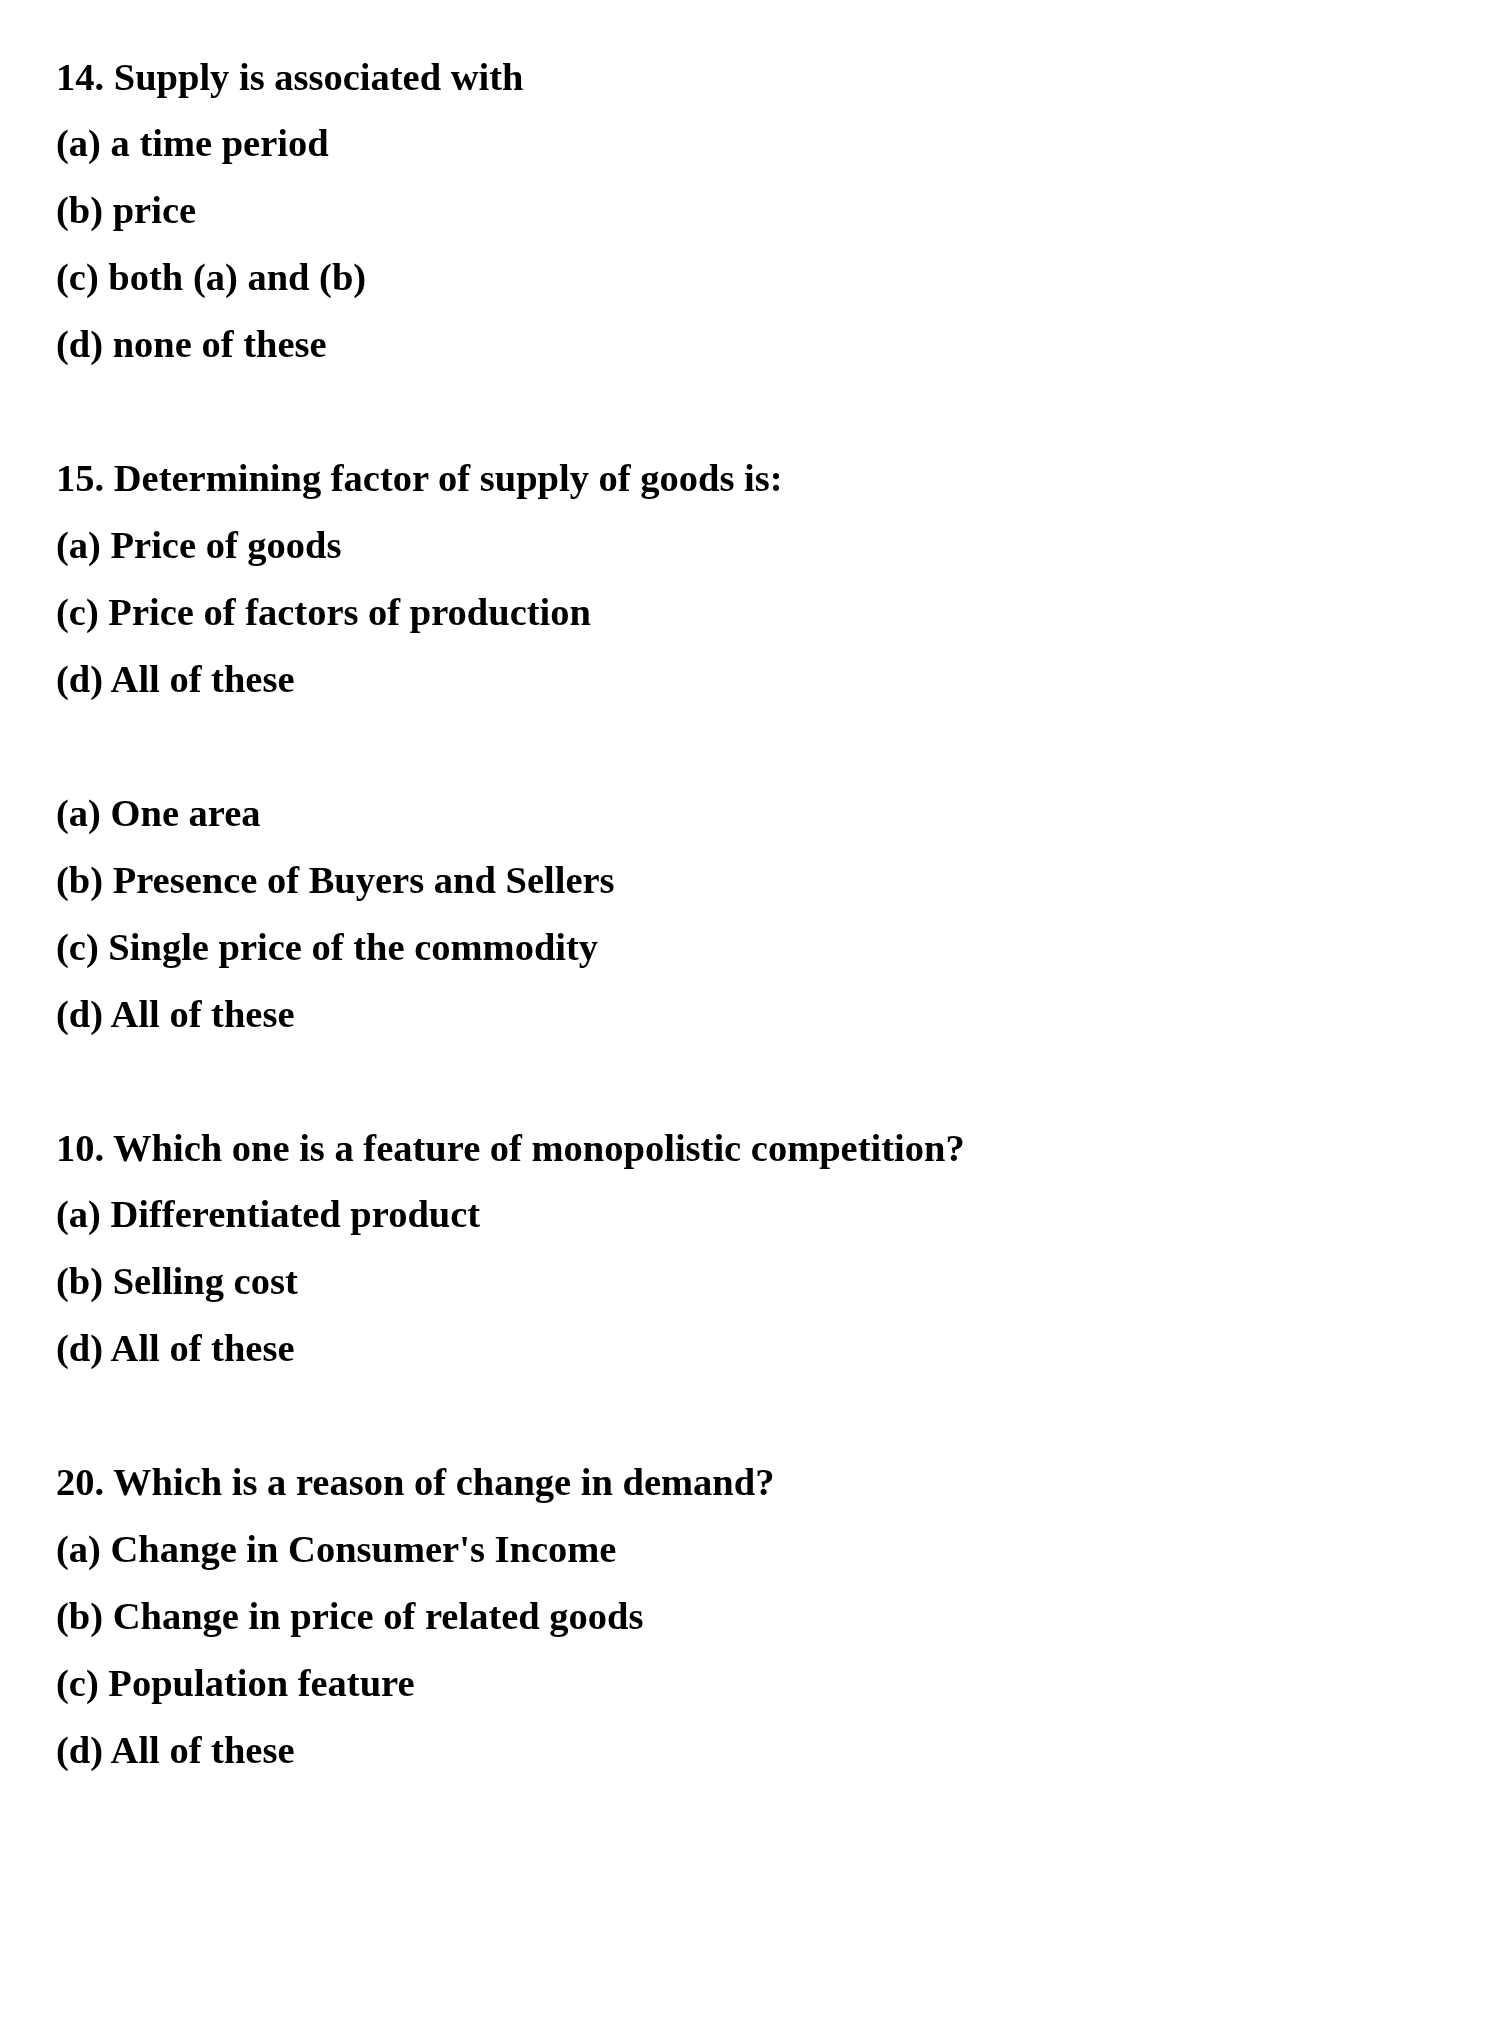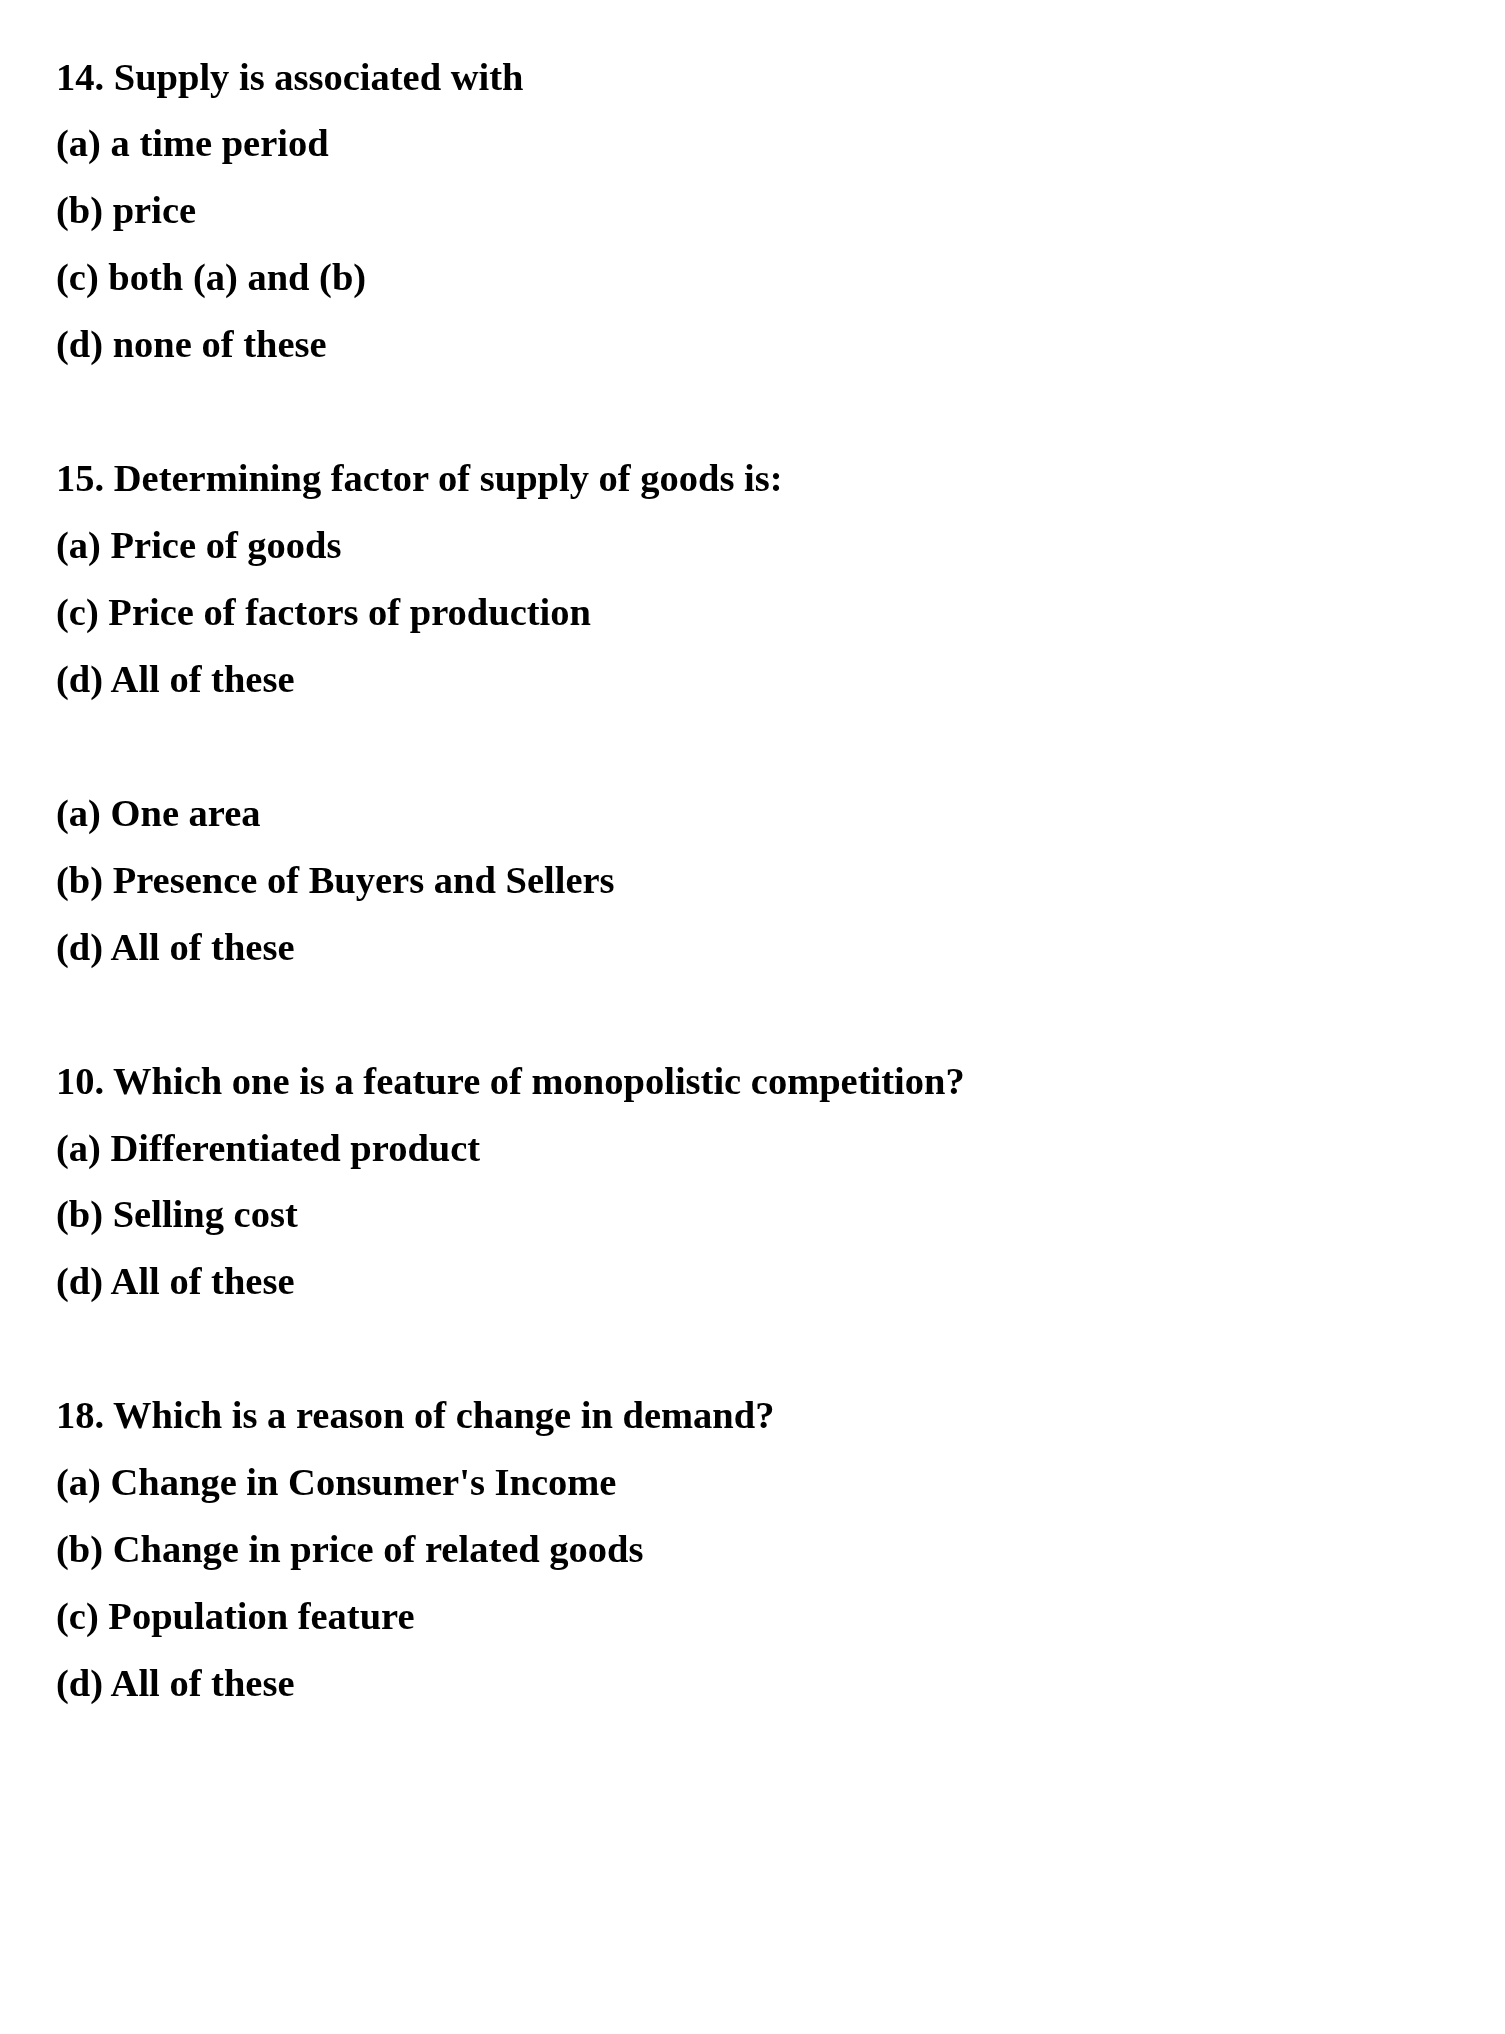--- a/index.html
+++ b/index.html
@@ -56,31 +56,32 @@
   <div class="question-block">
     <div class="line"><span class="q-num">15.</span><span>Determining factor of supply of goods is:</span></div>
     <div class="line"><span class="opt-label">(a)</span><span>Price of goods</span></div>
     <div class="line"><span class="opt-label">(c)</span><span>Price of factors of production</span></div>
     <div class="line"><span class="opt-label">(d)</span><span>All of these</span></div>
   </div>
 
   <div class="question-block">
     <div class="line"><span class="opt-label">(a)</span><span>One area</span></div>
     <div class="line"><span class="opt-label">(b)</span><span>Presence of Buyers and Sellers</span></div>
+    <div class="line"><span class="opt-label">(c)</span><span>Single price of the commodity</span></div>
     <div class="line"><span class="opt-label">(d)</span><span>All of these</span></div>
   </div>
 
   <div class="question-block">
     <div class="line"><span class="q-num">10.</span><span>Which one is a feature of monopolistic competition?</span></div>
     <div class="line"><span class="opt-label">(a)</span><span>Differentiated product</span></div>
     <div class="line"><span class="opt-label">(b)</span><span>Selling cost</span></div>
     <div class="line"><span class="opt-label">(d)</span><span>All of these</span></div>
   </div>
 
   <div class="question-block">
-    <div class="line"><span class="q-num">18.</span><span>Which is a reason of change in demand?</span></div>
+    <div class="line"><span class="q-num">20.</span><span>Which is a reason of change in demand?</span></div>
     <div class="line"><span class="opt-label">(a)</span><span>Change in Consumer's Income</span></div>
     <div class="line"><span class="opt-label">(b)</span><span>Change in price of related goods</span></div>
     <div class="line"><span class="opt-label">(c)</span><span>Population feature</span></div>
     <div class="line"><span class="opt-label">(d)</span><span>All of these</span></div>
   </div>
 
 </div>
 
 </body></html>

